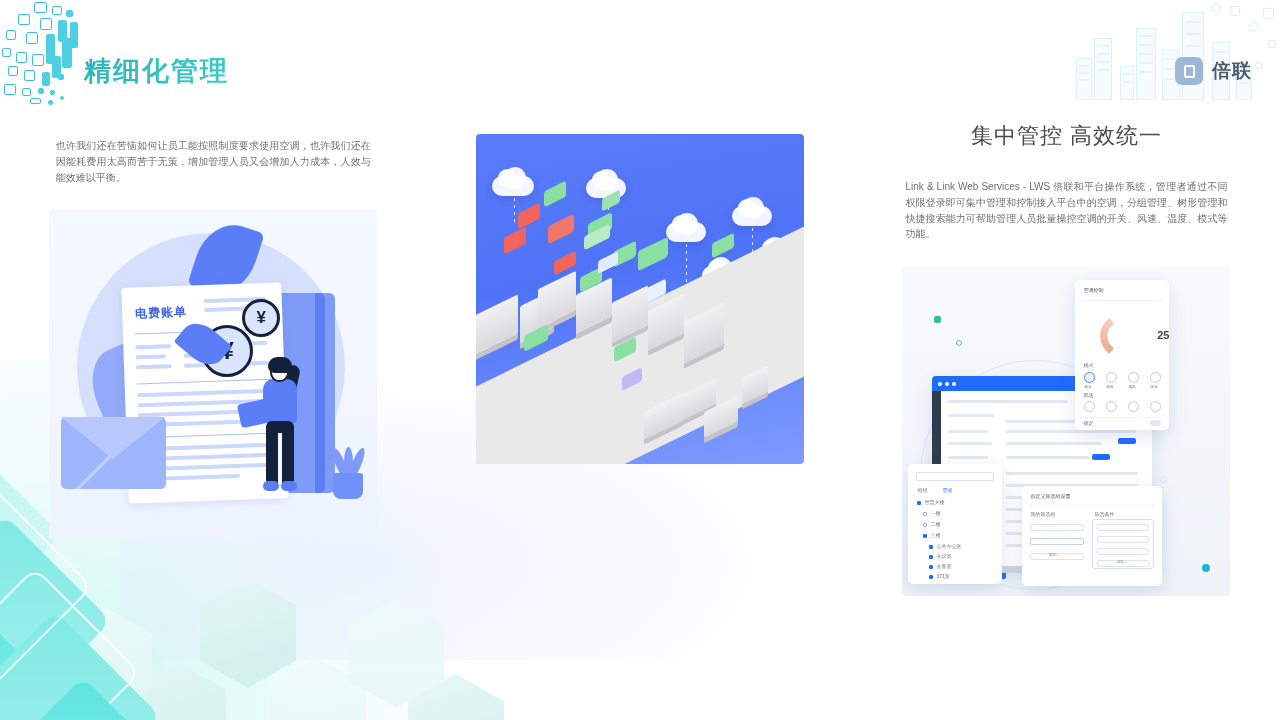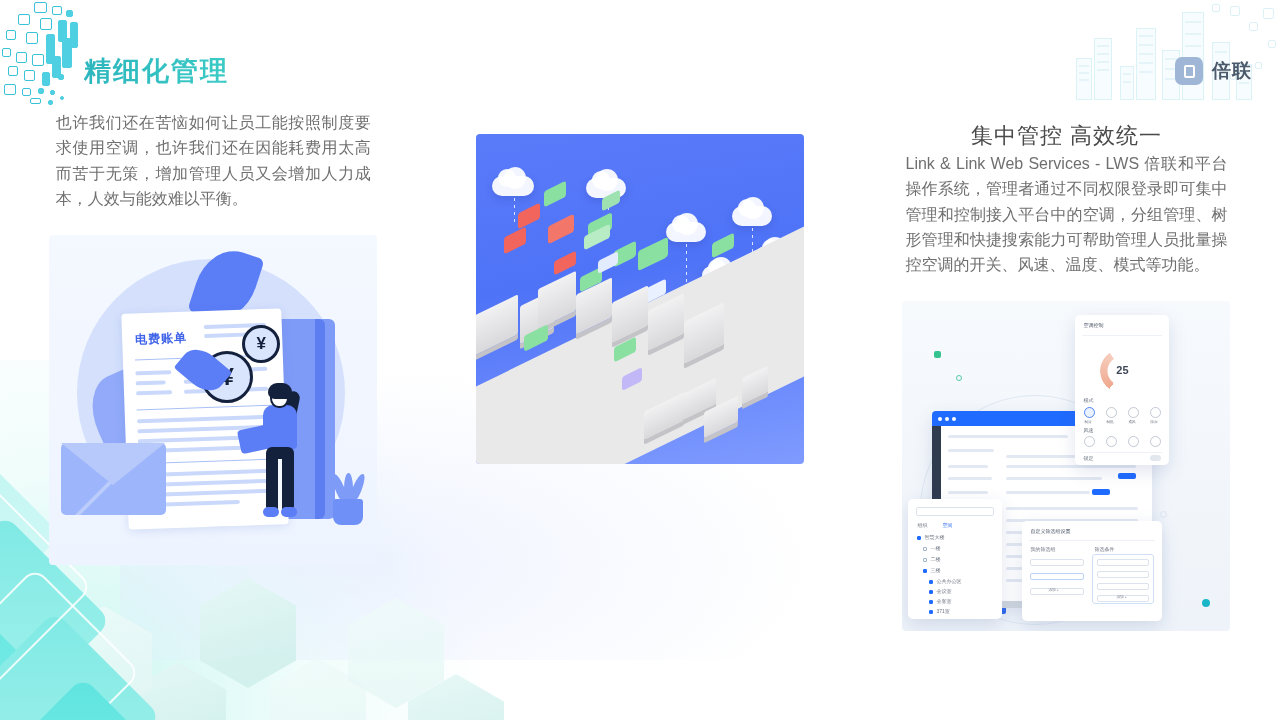--- a/index.html
+++ b/index.html
@@ -55,21 +55,21 @@
   .brand{position:absolute;right:28px;top:57px;display:flex;align-items:center;gap:9px;}
   .brand-mark{width:28px;height:28px;border-radius:7px;background:#9fb6d6;
     display:flex;align-items:center;justify-content:center;}
   .brand-mark i{display:block;width:11px;height:13px;border:2.4px solid #fff;border-radius:2px;}
   .brand-name{font-size:19px;font-weight:700;color:#4b5a6b;letter-spacing:1px;}
 
   
   .cols{position:absolute;left:0;top:110px;width:1280px;display:flex;}
   .col{width:426.6px;display:flex;flex-direction:column;align-items:center;}
   .col-head{font-size:22px;color:#4a4a4a;letter-spacing:1px;margin-top:11px;font-weight:400;}
-  .col-body{width:315px;font-size:16px;line-height:1.58;
+  .col-body{width:315px;margin-top:28px;font-size:10px;line-height:1.58;
     color:#6f6f6f;text-align:justify;}
   .col:nth-child(3) .col-body{width:322px;}
 
   
   .fig{margin-top:24px;border-radius:4px;overflow:hidden;position:relative;}
   .fig-1{width:328px;height:330px;background:linear-gradient(180deg,#f4f8ff 0%,#eef4ff 100%);}
   .fig-2{width:328px;height:330px;background:linear-gradient(170deg,#5a7bfa 0%,#4f73f7 42%,#7f9bff 100%);}
   .fig-3{width:328px;height:330px;background:linear-gradient(180deg,#f7fafd 0%,#eef3f9 100%);}
 
   
@@ -129,21 +129,21 @@
   .f3-card{position:absolute;background:#fff;border-radius:5px;box-shadow:0 6px 18px rgba(60,90,150,.16);}
   .f3-ac{left:173px;top:14px;width:94px;height:150px;}
   .f3-tree{left:6px;top:198px;width:94px;height:120px;}
   .f3-filter{left:120px;top:220px;width:140px;height:100px;}
   .f3-ttl{position:absolute;left:8px;top:7px;font-size:5px;color:#4a5568;}
   .f3-hr{position:absolute;left:7px;right:7px;height:1px;background:#eef1f6;}
   .f3-dial{position:absolute;left:50%;top:34px;transform:translateX(-50%);
     width:44px;height:44px;border-radius:50%;
     background:conic-gradient(from 215deg,#f0a98f 0deg,#f6cdbd 110deg,transparent 112deg);
     -webkit-mask:radial-gradient(circle,transparent 14px,#000 15px);mask:radial-gradient(circle,transparent 14px,#000 15px);}
-  .f3-temp{position:absolute;left:0;right:0;top:49px;text-align:center;font-size:11px;color:#3d4657;font-weight:600;}
+  .f3-temp{position:absolute;left:0;right:0;top:49px;text-align:right;font-size:11px;color:#3d4657;font-weight:600;}
   .f3-lbl{position:absolute;font-size:5px;color:#6b7280;}
   .f3-ico{position:absolute;width:11px;height:11px;border-radius:50%;border:1px solid #c2c9d4;}
   .f3-ico.on{border-color:#4f86f7;background:#eaf1ff;}
   .f3-mini{position:absolute;height:7px;border:1px solid #dde3ec;border-radius:2px;background:#fff;}
   .f3-box{position:absolute;border:1px solid #cfe0f6;border-radius:3px;}
   .f3-chk{position:absolute;width:4px;height:4px;border:1px solid #9fb3cc;border-radius:1px;}
   .f3-chk.on{background:#1f6bff;border-color:#1f6bff;}
   .f3-toggle{position:absolute;width:11px;height:6px;border-radius:3px;background:#e3e7ee;}
 </style>
 </head>

